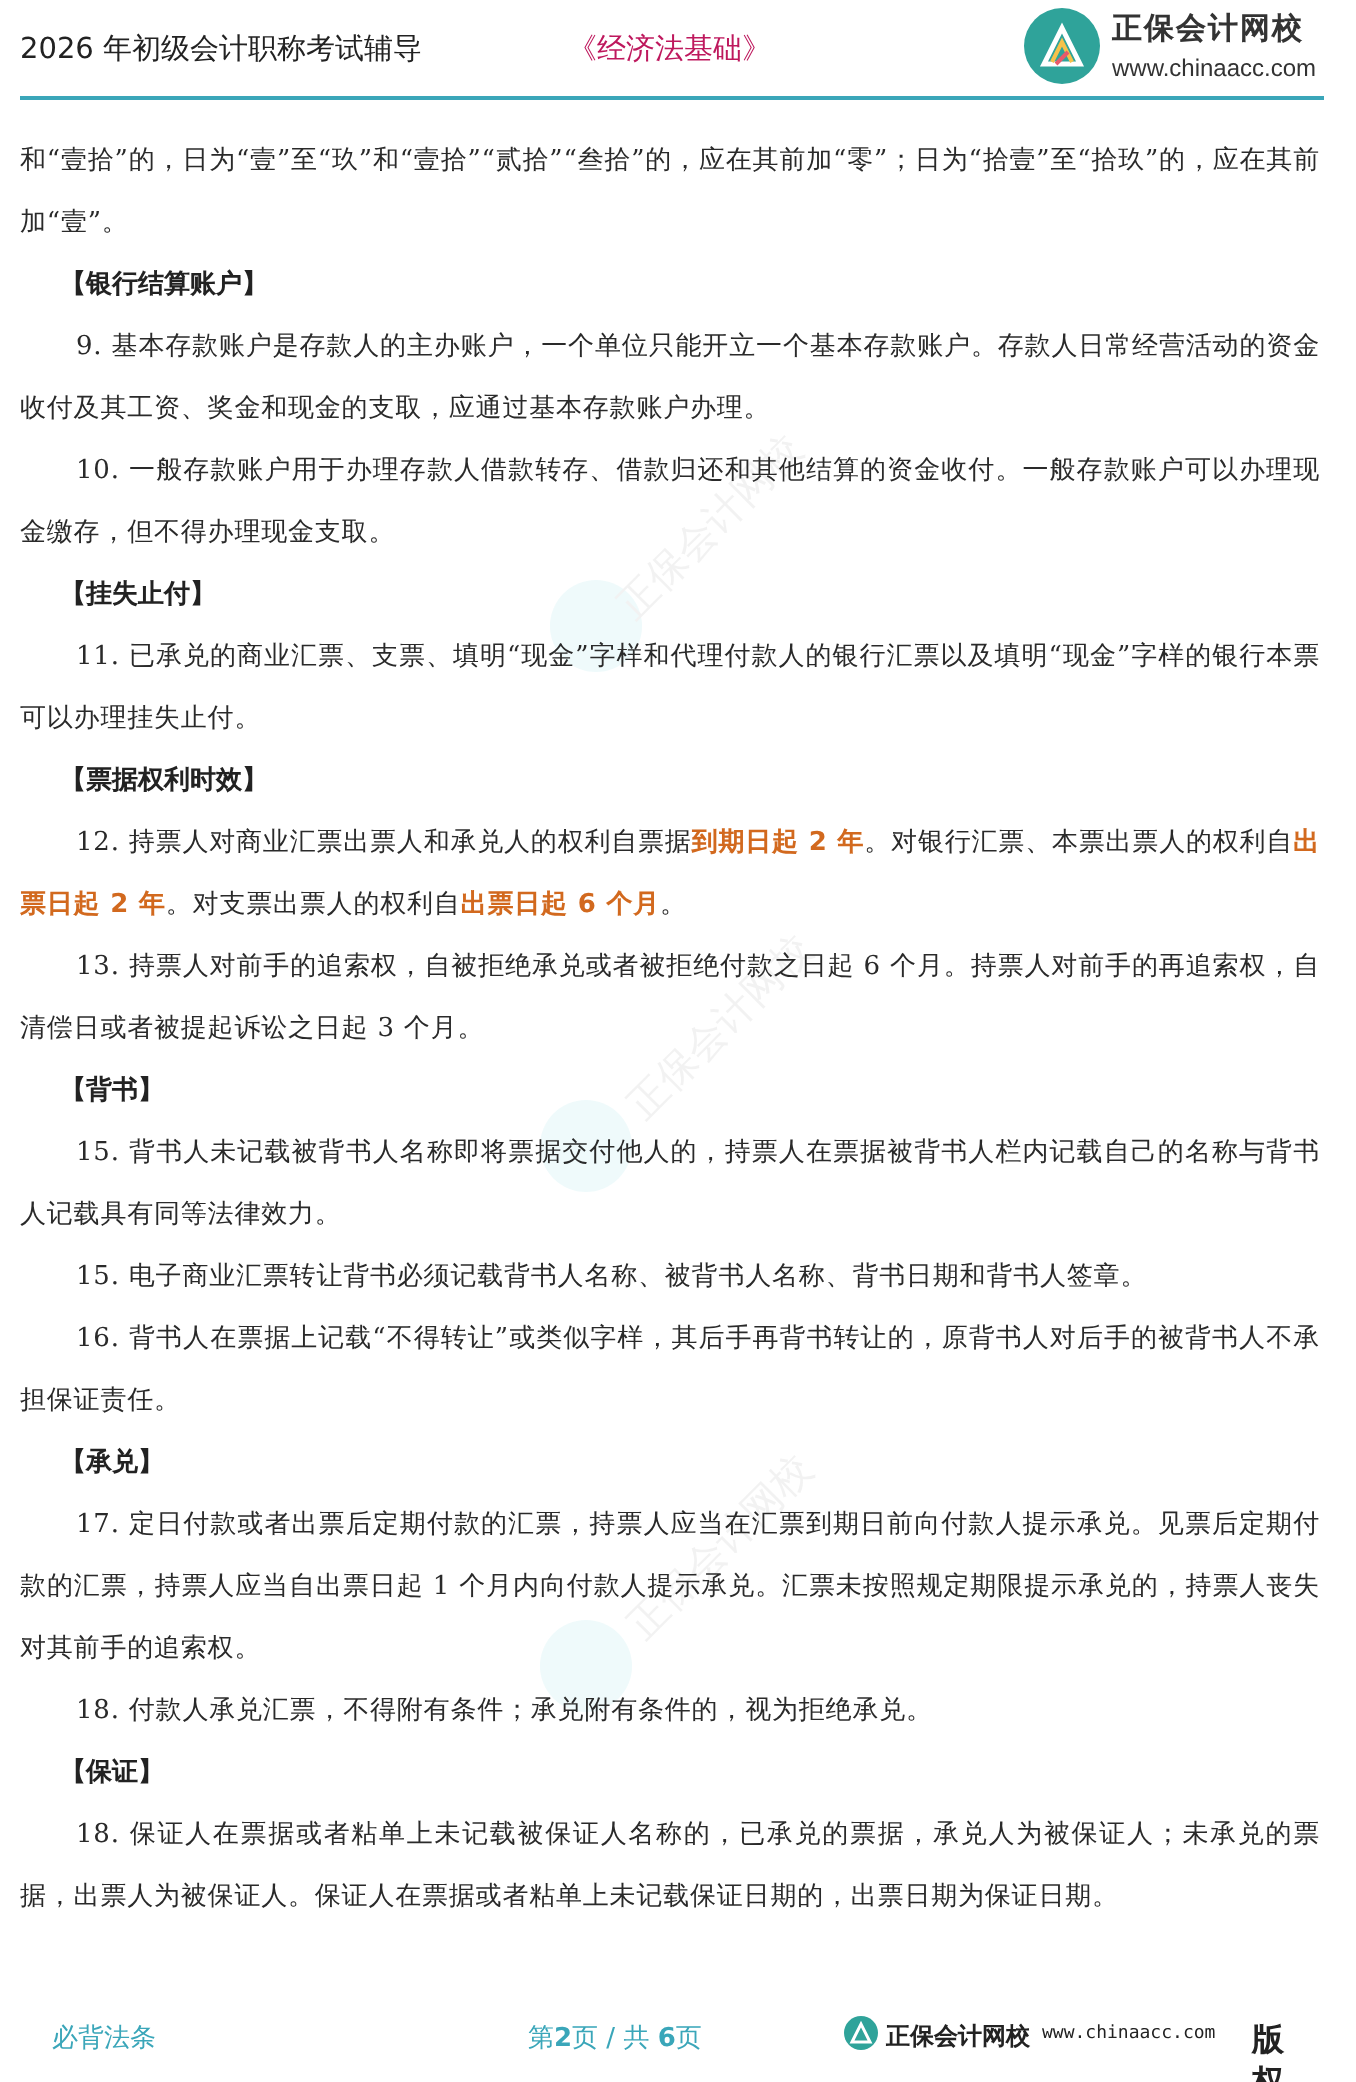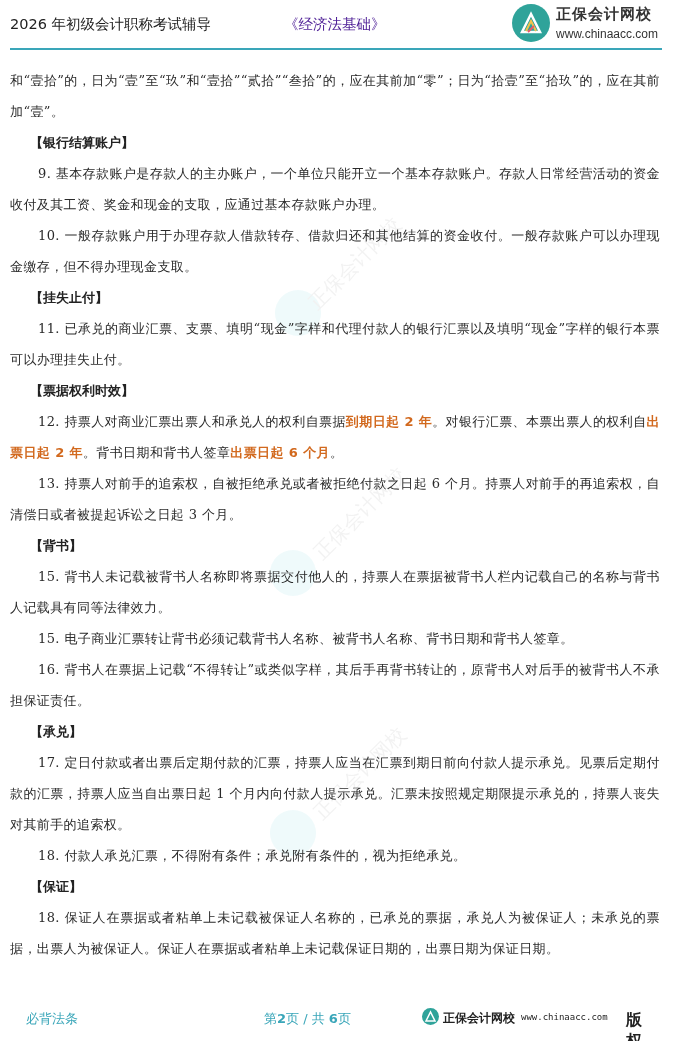--- a/index.html
+++ b/index.html
@@ -12,21 +12,21 @@
     position: absolute; left: 0; top: 0; width: 602px; height: 50px;
   }
   .header-title {
     position: absolute; left: 10px; top: 15px;
     font-family: "DejaVu Sans", "Liberation Sans", sans-serif;
     font-size: 14.5px; color: #222;
   }
   .header-book {
     position: absolute; left: 284px; top: 15px;
     font-family: Liberation Sans, sans-serif;
-    font-size: 14.5px; color: #4c1d95;
+    font-size: 14.5px; color: #be185d;
   }
   .logo {
     position: absolute; left: 512px; top: 2px; width: 160px; height: 44px;
   }
   .logo-circle {
     position: absolute; left: 0; top: 2px; width: 38px; height: 38px;
     border-radius: 50%; background: #2fa39a;
   }
   .logo-name {
     position: absolute; left: 44px; top: 3px;
@@ -135,21 +135,21 @@
 </div>
 
 <div class="content">
   <p class="para">和“壹拾”的，日为“壹”至“玖”和“壹拾”“贰拾”“叁拾”的，应在其前加“零”；日为“拾壹”至“拾玖”的，应在其前加“壹”。</p>
   <p class="section">【银行结算账户】</p>
   <p class="para indent">9. 基本存款账户是存款人的主办账户，一个单位只能开立一个基本存款账户。存款人日常经营活动的资金收付及其工资、奖金和现金的支取，应通过基本存款账户办理。</p>
   <p class="para indent">10. 一般存款账户用于办理存款人借款转存、借款归还和其他结算的资金收付。一般存款账户可以办理现金缴存，但不得办理现金支取。</p>
   <p class="section">【挂失止付】</p>
   <p class="para indent">11. 已承兑的商业汇票、支票、填明“现金”字样和代理付款人的银行汇票以及填明“现金”字样的银行本票可以办理挂失止付。</p>
   <p class="section">【票据权利时效】</p>
-  <p class="para indent"><span>12. 持票人对商业汇票出票人和承兑人的权利自票据</span><span class="hl">到期日起 2 年</span><span>。对银行汇票、本票出票人的权利自</span><span class="hl">出票日起 2 年</span><span>。背书日期和背书人签章</span><span class="hl">出票日起 6 个月</span><span>。</span></p>
+  <p class="para indent"><span>12. 持票人对商业汇票出票人和承兑人的权利自票据</span><span class="hl">到期日起 2 年</span><span>。对银行汇票、本票出票人的权利自</span><span class="hl">出票日起 2 年</span><span>。对支票出票人的权利自</span><span class="hl">出票日起 6 个月</span><span>。</span></p>
   <p class="para indent">13. 持票人对前手的追索权，自被拒绝承兑或者被拒绝付款之日起 6 个月。持票人对前手的再追索权，自清偿日或者被提起诉讼之日起 3 个月。</p>
   <p class="section">【背书】</p>
   <p class="para indent">15. 背书人未记载被背书人名称即将票据交付他人的，持票人在票据被背书人栏内记载自己的名称与背书人记载具有同等法律效力。</p>
   <p class="para indent">15. 电子商业汇票转让背书必须记载背书人名称、被背书人名称、背书日期和背书人签章。</p>
   <p class="para indent">16. 背书人在票据上记载“不得转让”或类似字样，其后手再背书转让的，原背书人对后手的被背书人不承担保证责任。</p>
   <p class="section">【承兑】</p>
   <p class="para indent">17. 定日付款或者出票后定期付款的汇票，持票人应当在汇票到期日前向付款人提示承兑。见票后定期付款的汇票，持票人应当自出票日起 1 个月内向付款人提示承兑。汇票未按照规定期限提示承兑的，持票人丧失对其前手的追索权。</p>
   <p class="para indent">18. 付款人承兑汇票，不得附有条件；承兑附有条件的，视为拒绝承兑。</p>
   <p class="section">【保证】</p>
   <p class="para indent">18. 保证人在票据或者粘单上未记载被保证人名称的，已承兑的票据，承兑人为被保证人；未承兑的票据，出票人为被保证人。保证人在票据或者粘单上未记载保证日期的，出票日期为保证日期。</p>

